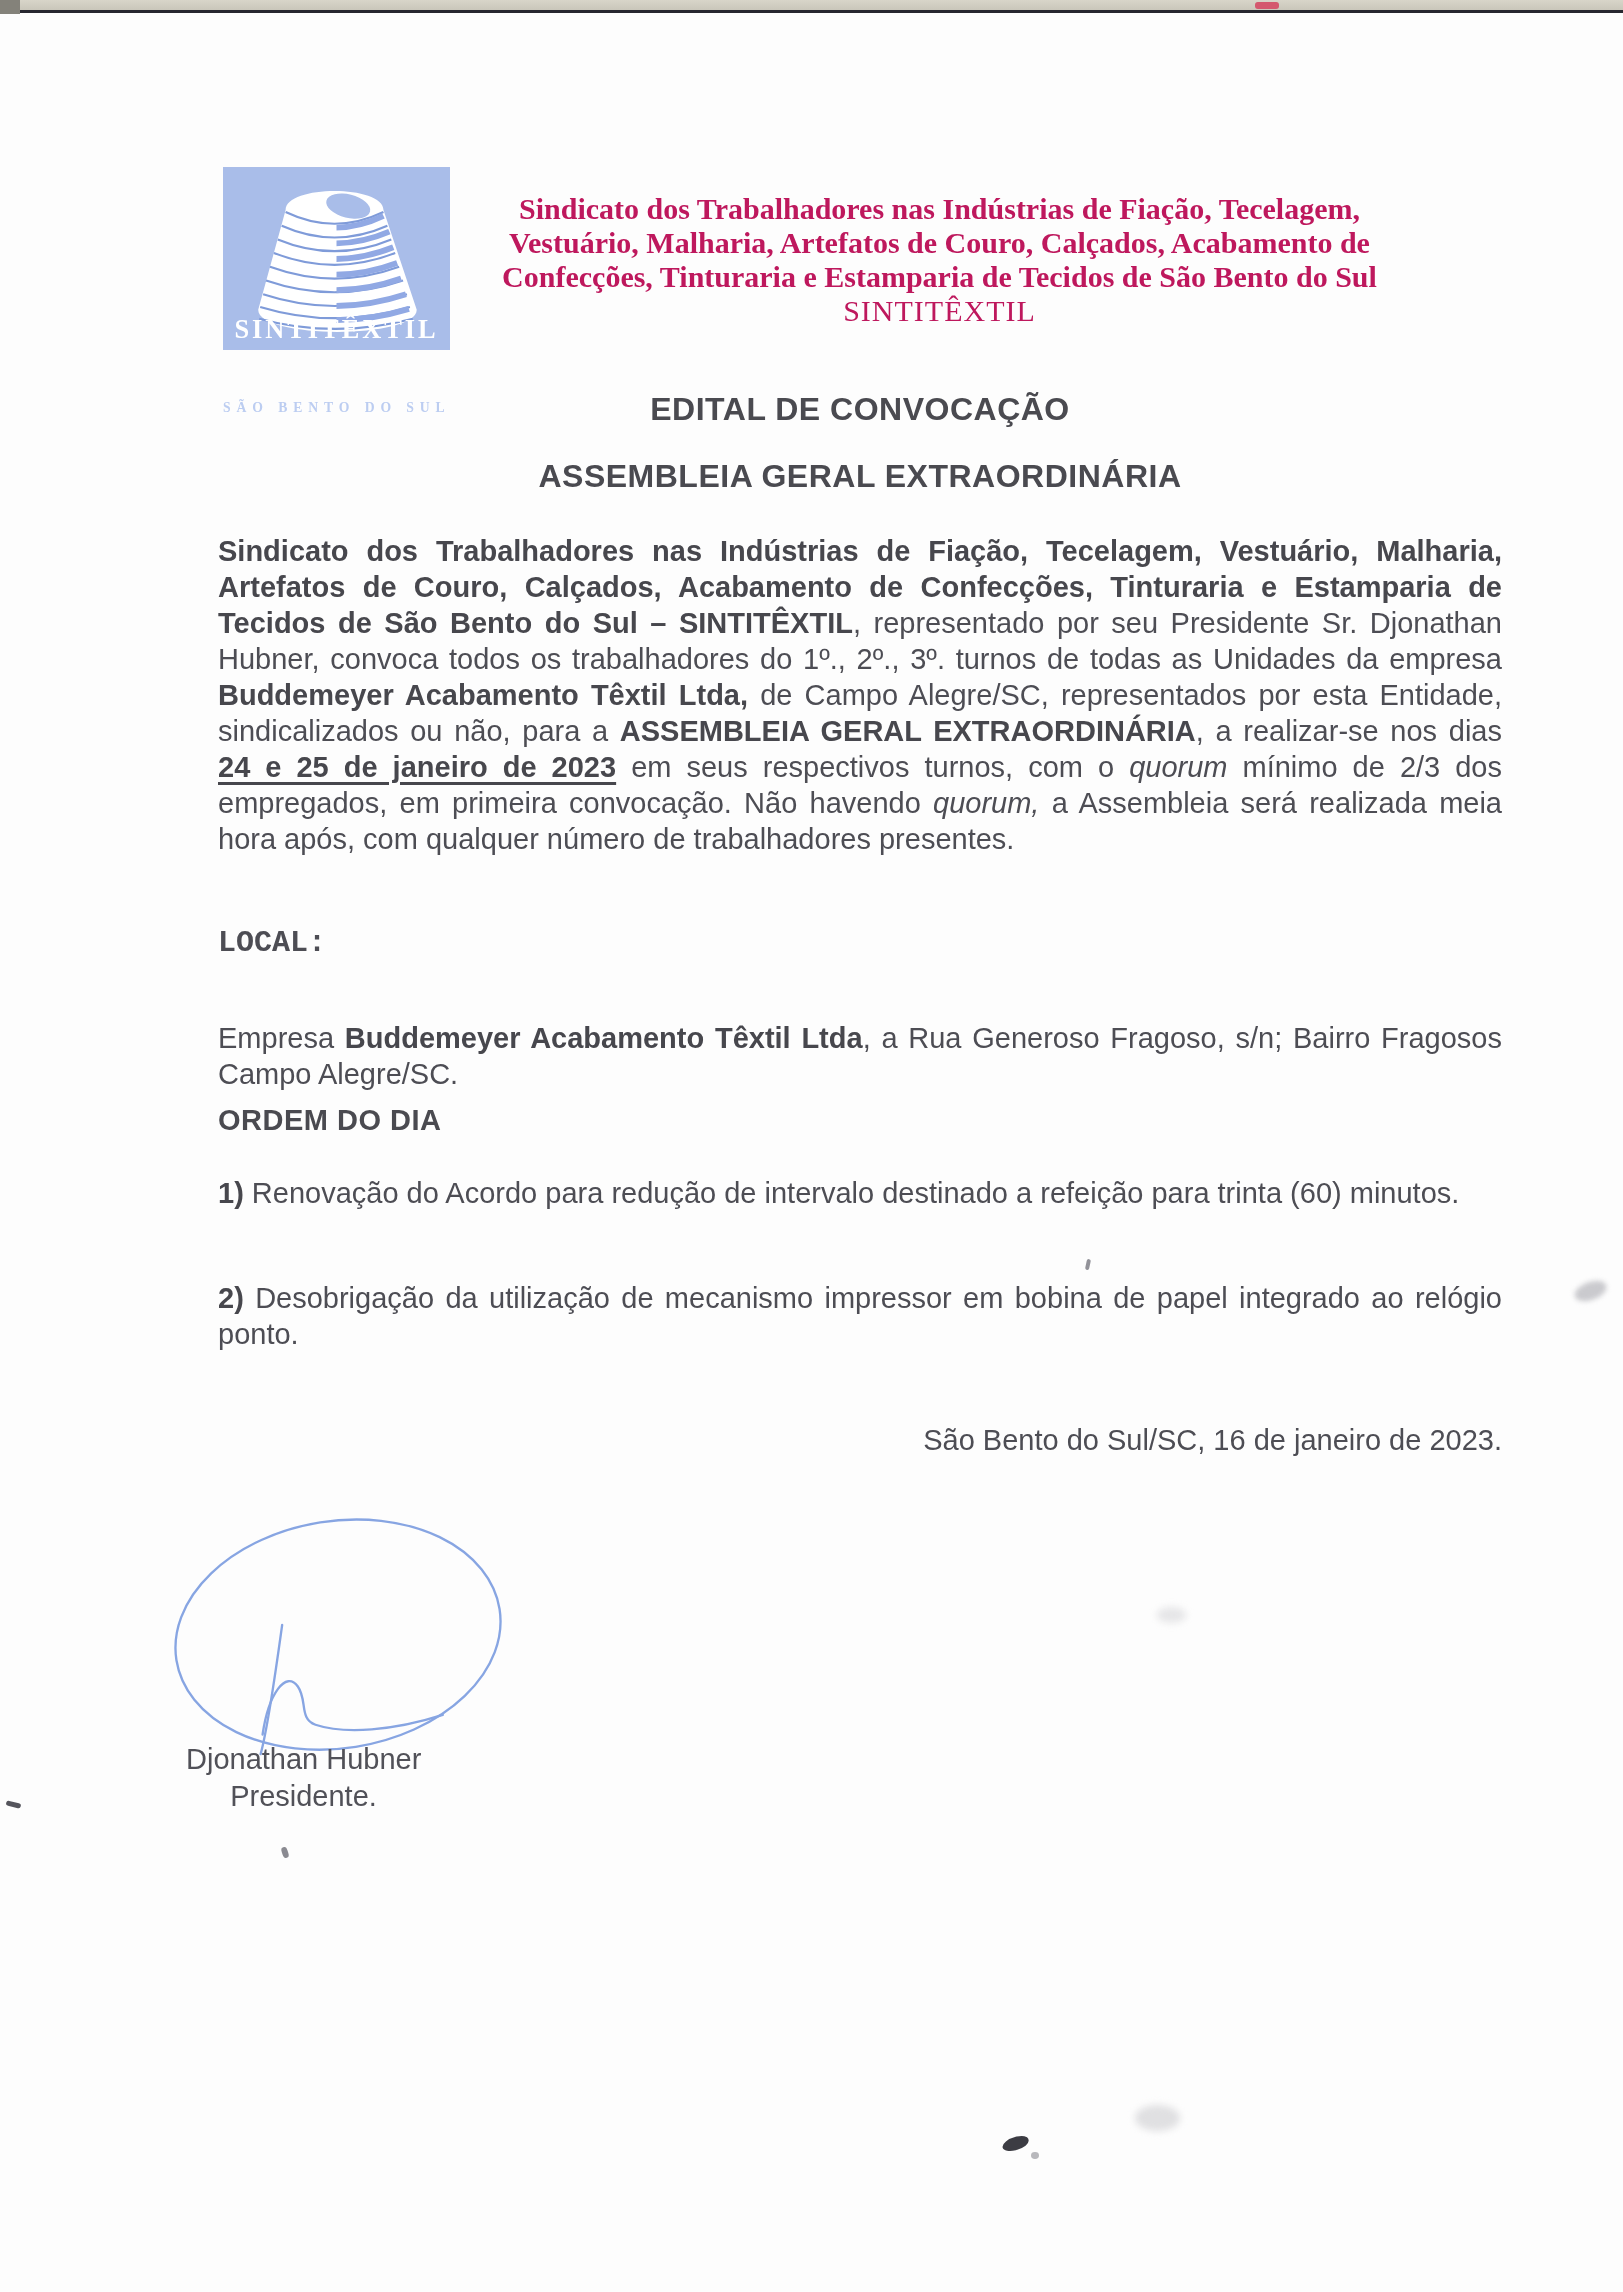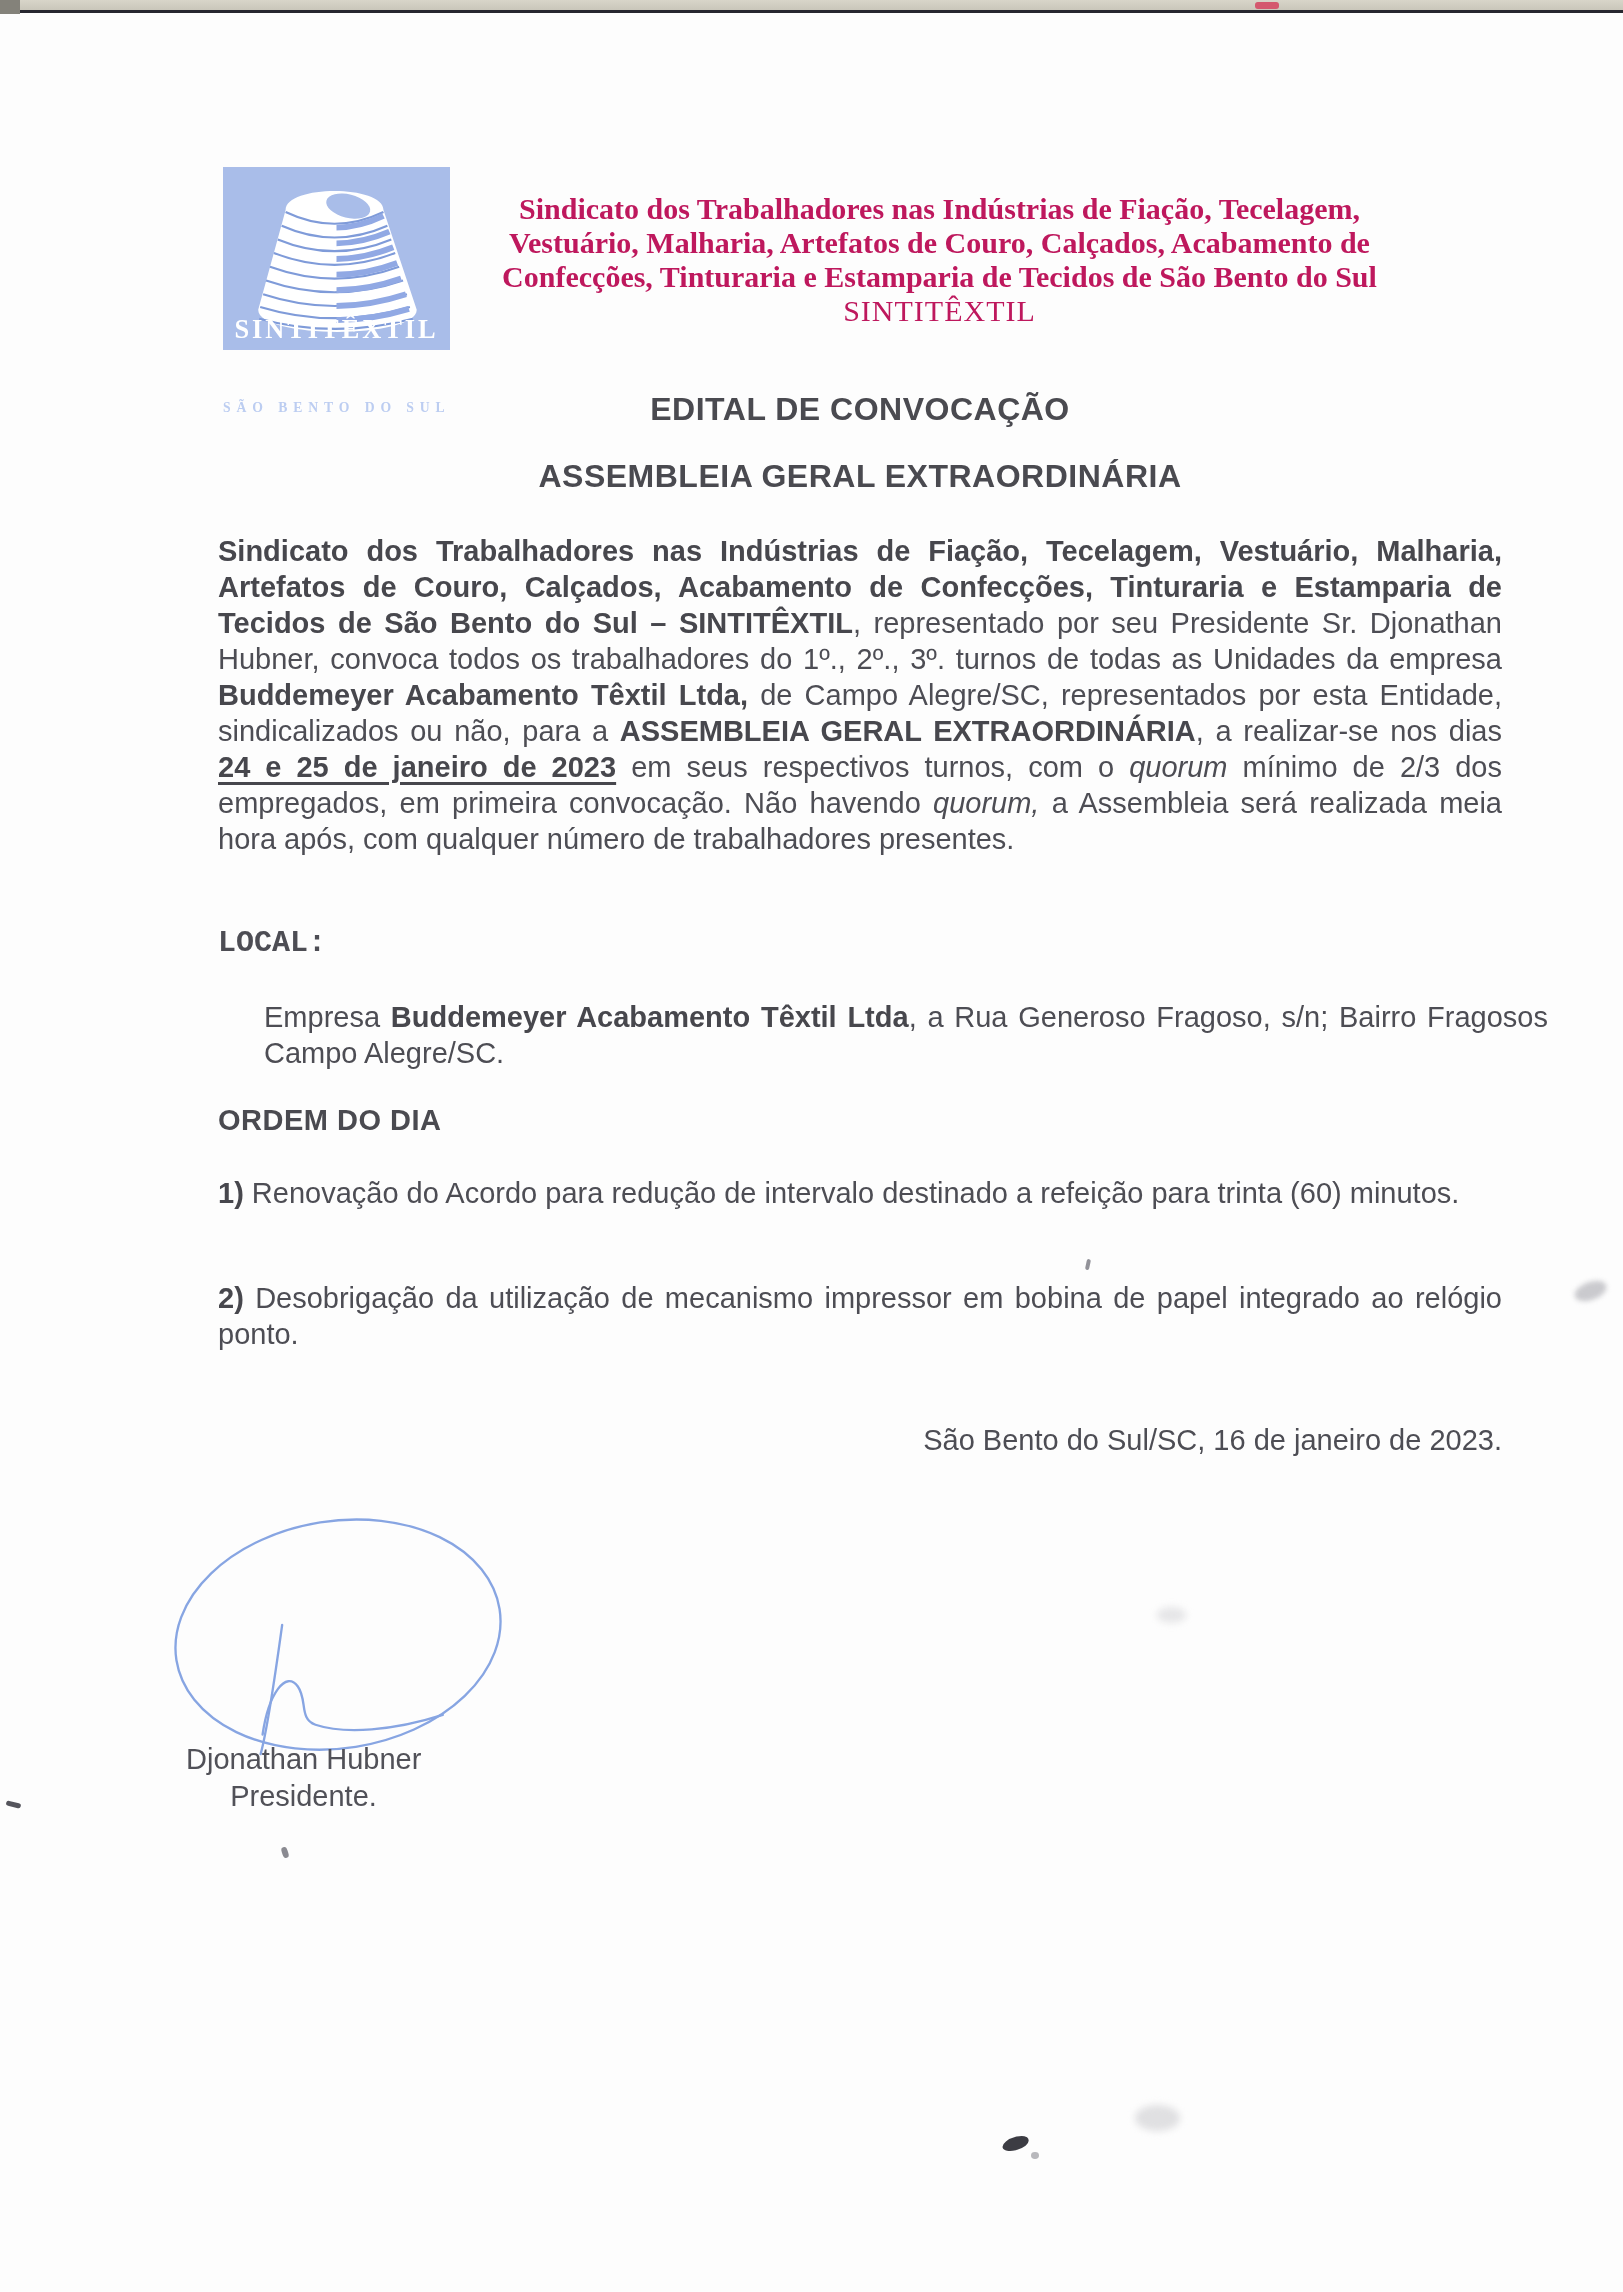--- a/index.html
+++ b/index.html
@@ -54,21 +54,21 @@
   .title-main{top:391px;}
   .title-sub{top:458px;}
 
   .body-block{
     position:absolute;left:218px;width:1284px;
     font-size:29px;line-height:36px;
     text-align:justify;
   }
   .para-convocation{top:533px;}
   .local-label{top:925px;font-weight:bold;font-size:30px;text-align:left;font-family:Liberation Mono, monospace;}
-  .para-local{top:999px;margin-left:46px;}
+  .para-local{top:1020px;}
   .agenda-title{top:1102px;}
   .item-1{top:1175px;}
   .item-2{top:1280px;}
   .dateline{top:1422px;text-align:right;}
 
   .body-block b,.seg-b{font-weight:bold;color:#47474d;}
   .seg-u{text-decoration:underline;text-decoration-thickness:2.5px;text-underline-offset:4.9px;}
 
   
   .signature{position:absolute;left:147px;top:1507px;width:382px;height:267px;}

